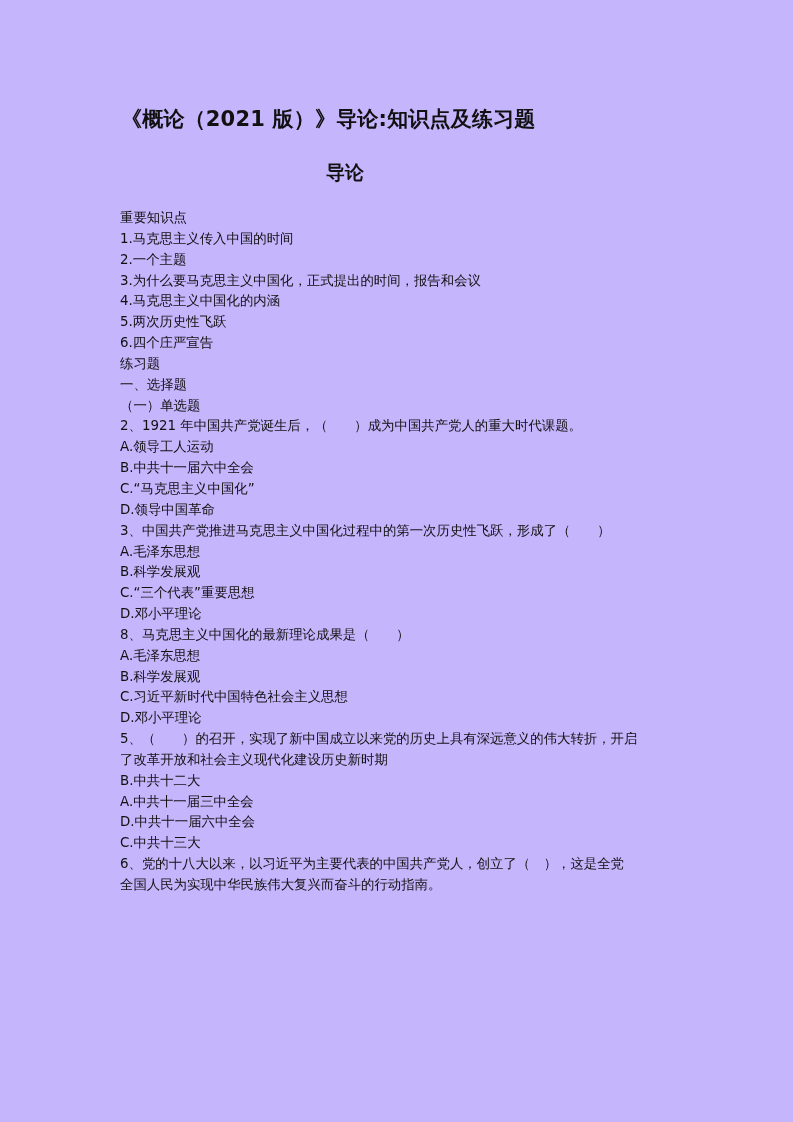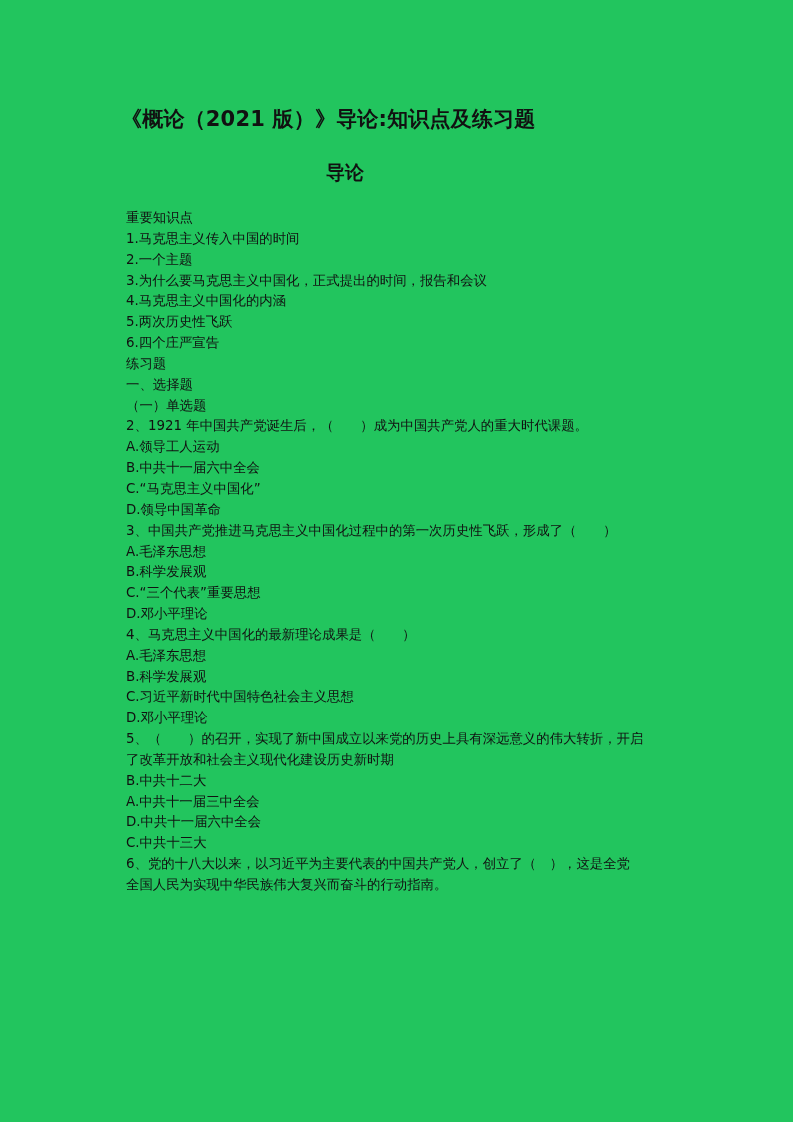--- a/index.html
+++ b/index.html
@@ -12,21 +12,21 @@
       height: 1122px;
       position: relative;
       overflow: hidden;
       color: #000;
       font-family: "DejaVu Sans", "Liberation Sans", sans-serif;
     }
     .page {
       position: absolute;
       left: 0; top: 0;
       width: 793px; height: 1122px;
-      background: #22c55e;
+      background: #c4b5fd;
     }
     .doc-title {
       position: absolute;
       left: 121px;
       top: 104px;
       width: 560px;
       font-size: 21px;
       font-weight: bold;
       line-height: 30px;
       white-space: nowrap;
@@ -37,21 +37,21 @@
       position: absolute;
       left: 326px;
       top: 162px;
       font-size: 19px;
       font-weight: bold;
       line-height: 20px;
       color: #111;
     }
     .body {
       position: absolute;
-      left: 126px;
+      left: 120px;
       top: 208px;
       width: 565px;
     }
     .line {
       font-size: 13.4px;
       line-height: 20.85px;
       height: 20.85px;
       white-space: nowrap;
       color: #111;
     }
@@ -94,21 +94,21 @@
 
       <div class="block">
         <div class="line">3、中国共产党推进马克思主义中国化过程中的第一次历史性飞跃，形成了（　　）</div>
         <div class="line">A.毛泽东思想</div>
         <div class="line">B.科学发展观</div>
         <div class="line">C.“三个代表”重要思想</div>
         <div class="line">D.邓小平理论</div>
       </div>
 
       <div class="block">
-        <div class="line">4、马克思主义中国化的最新理论成果是（　　）</div>
+        <div class="line">8、马克思主义中国化的最新理论成果是（　　）</div>
         <div class="line">A.毛泽东思想</div>
         <div class="line">B.科学发展观</div>
         <div class="line">C.习近平新时代中国特色社会主义思想</div>
         <div class="line">D.邓小平理论</div>
       </div>
 
       <div class="block">
         <div class="line">5、（　　）的召开，实现了新中国成立以来党的历史上具有深远意义的伟大转折，开启</div>
         <div class="line">了改革开放和社会主义现代化建设历史新时期</div>
         <div class="line">B.中共十二大</div>

